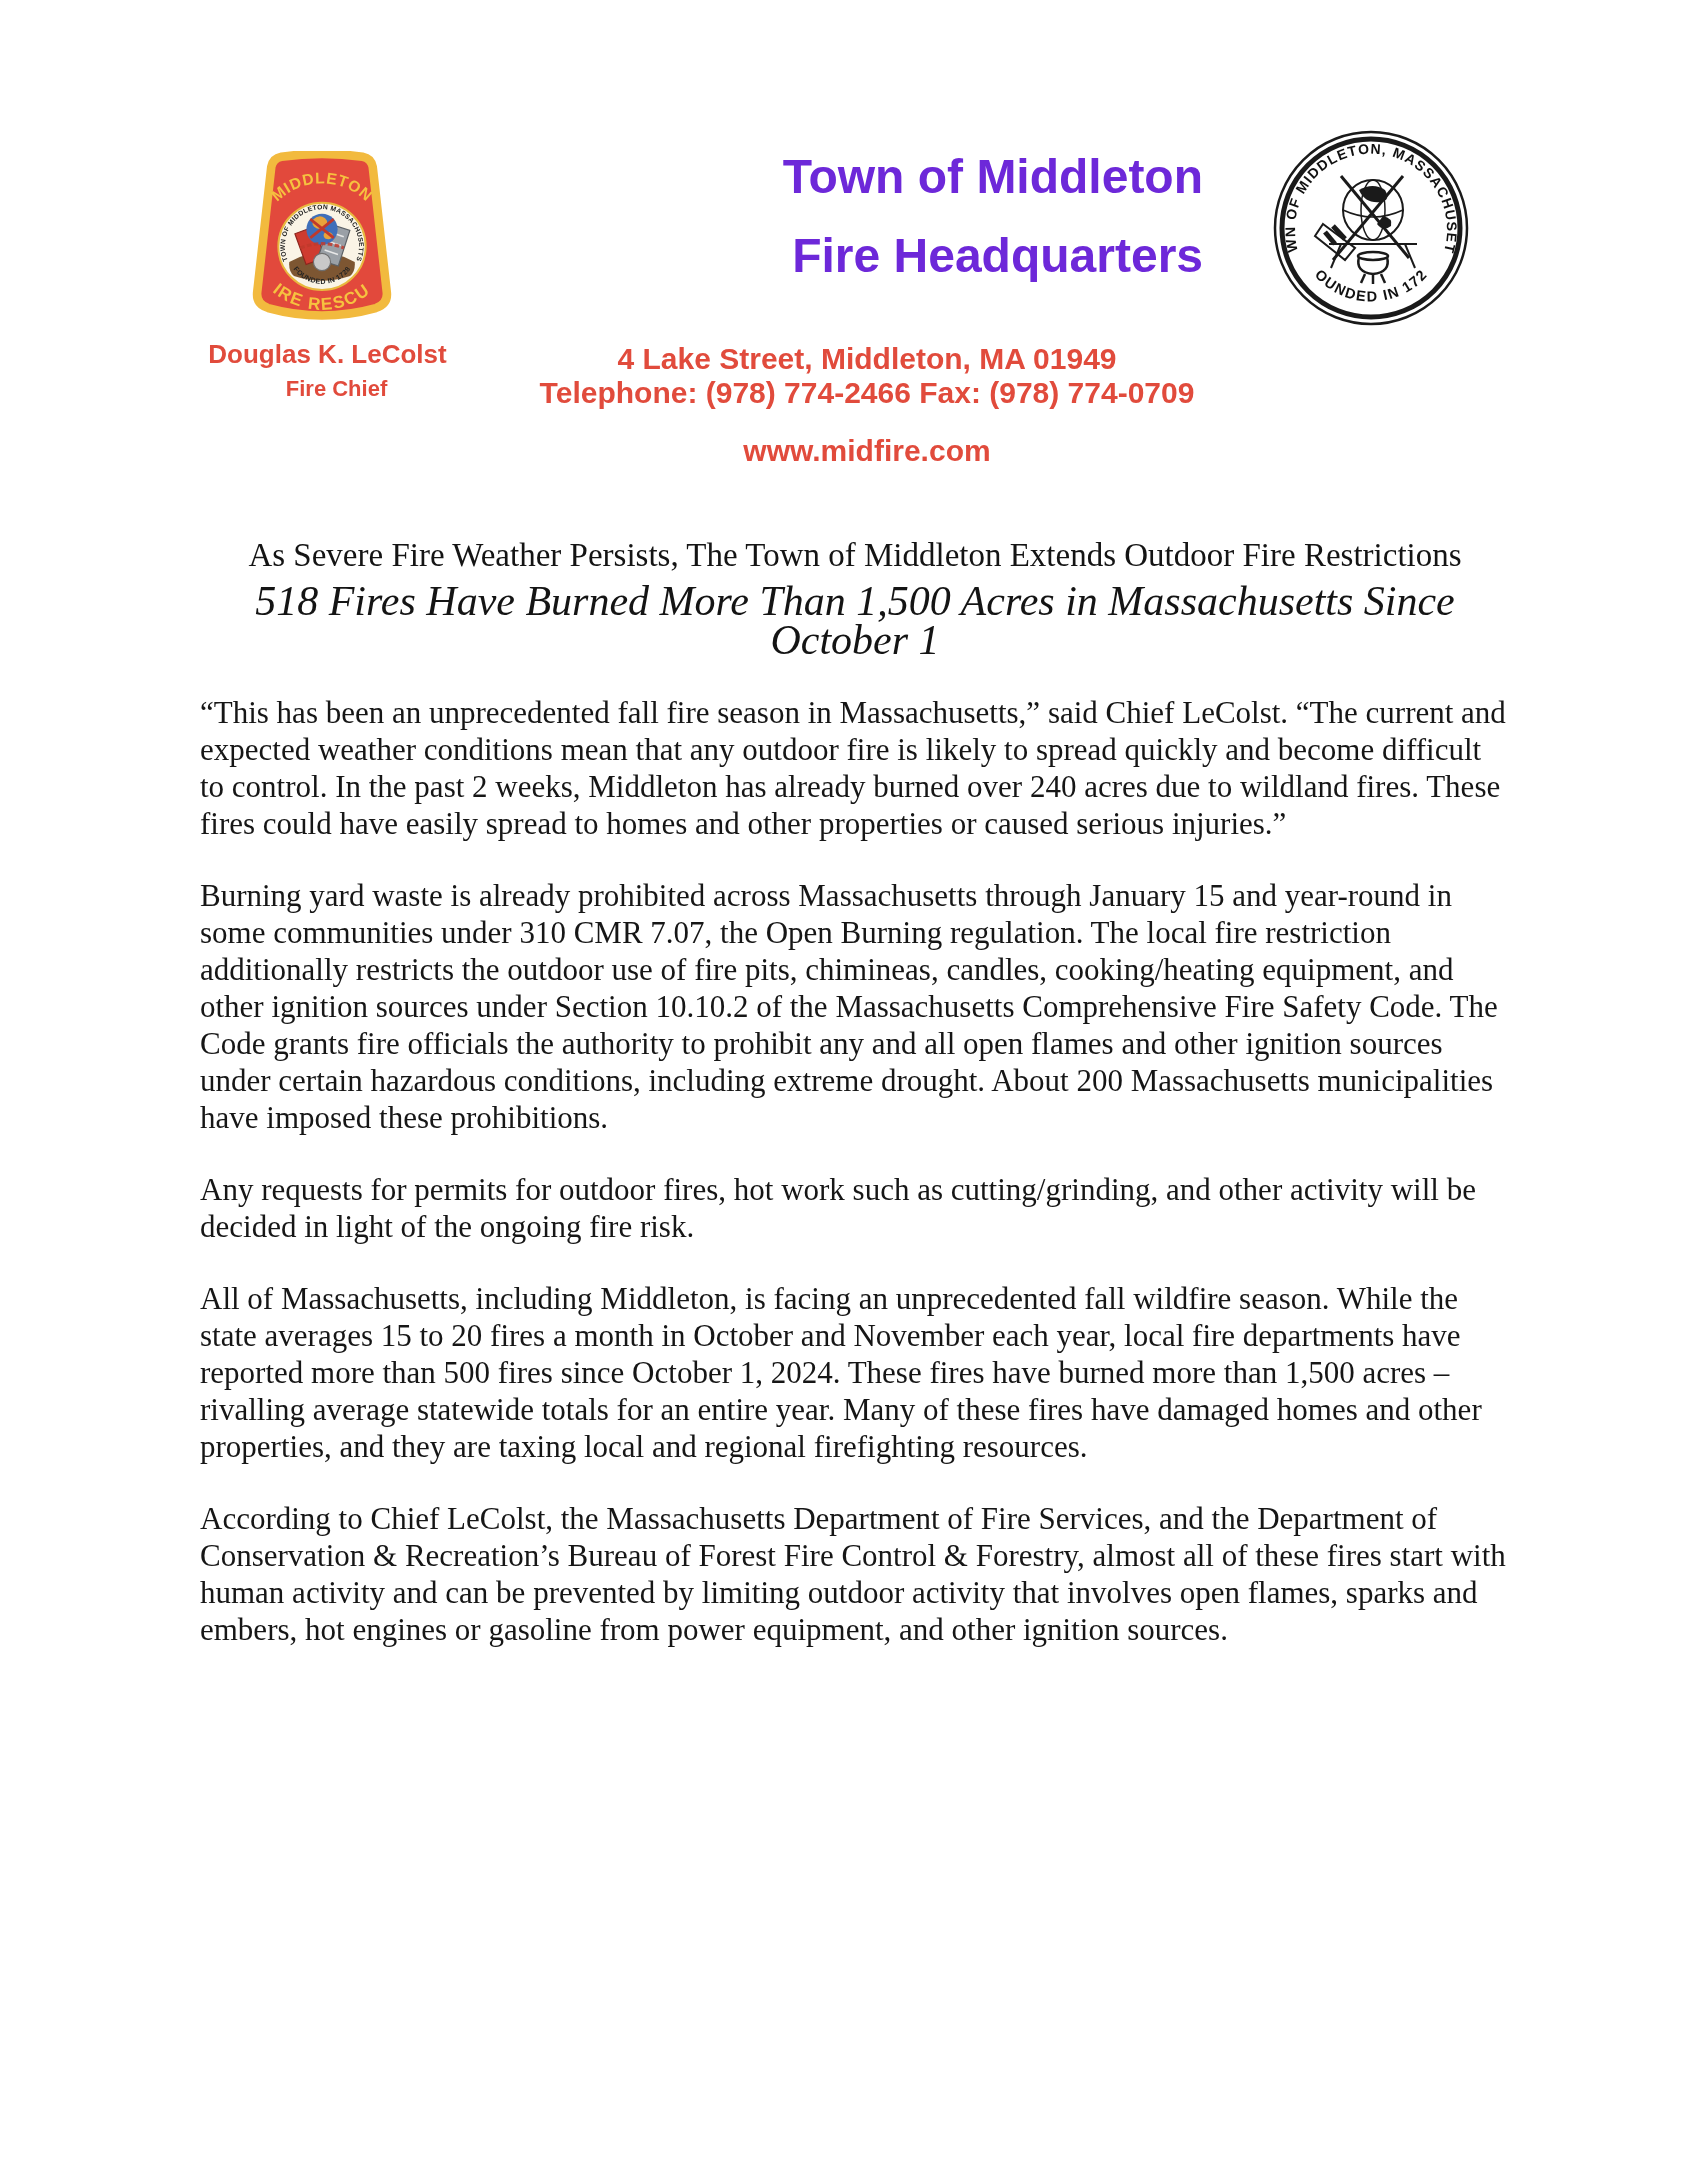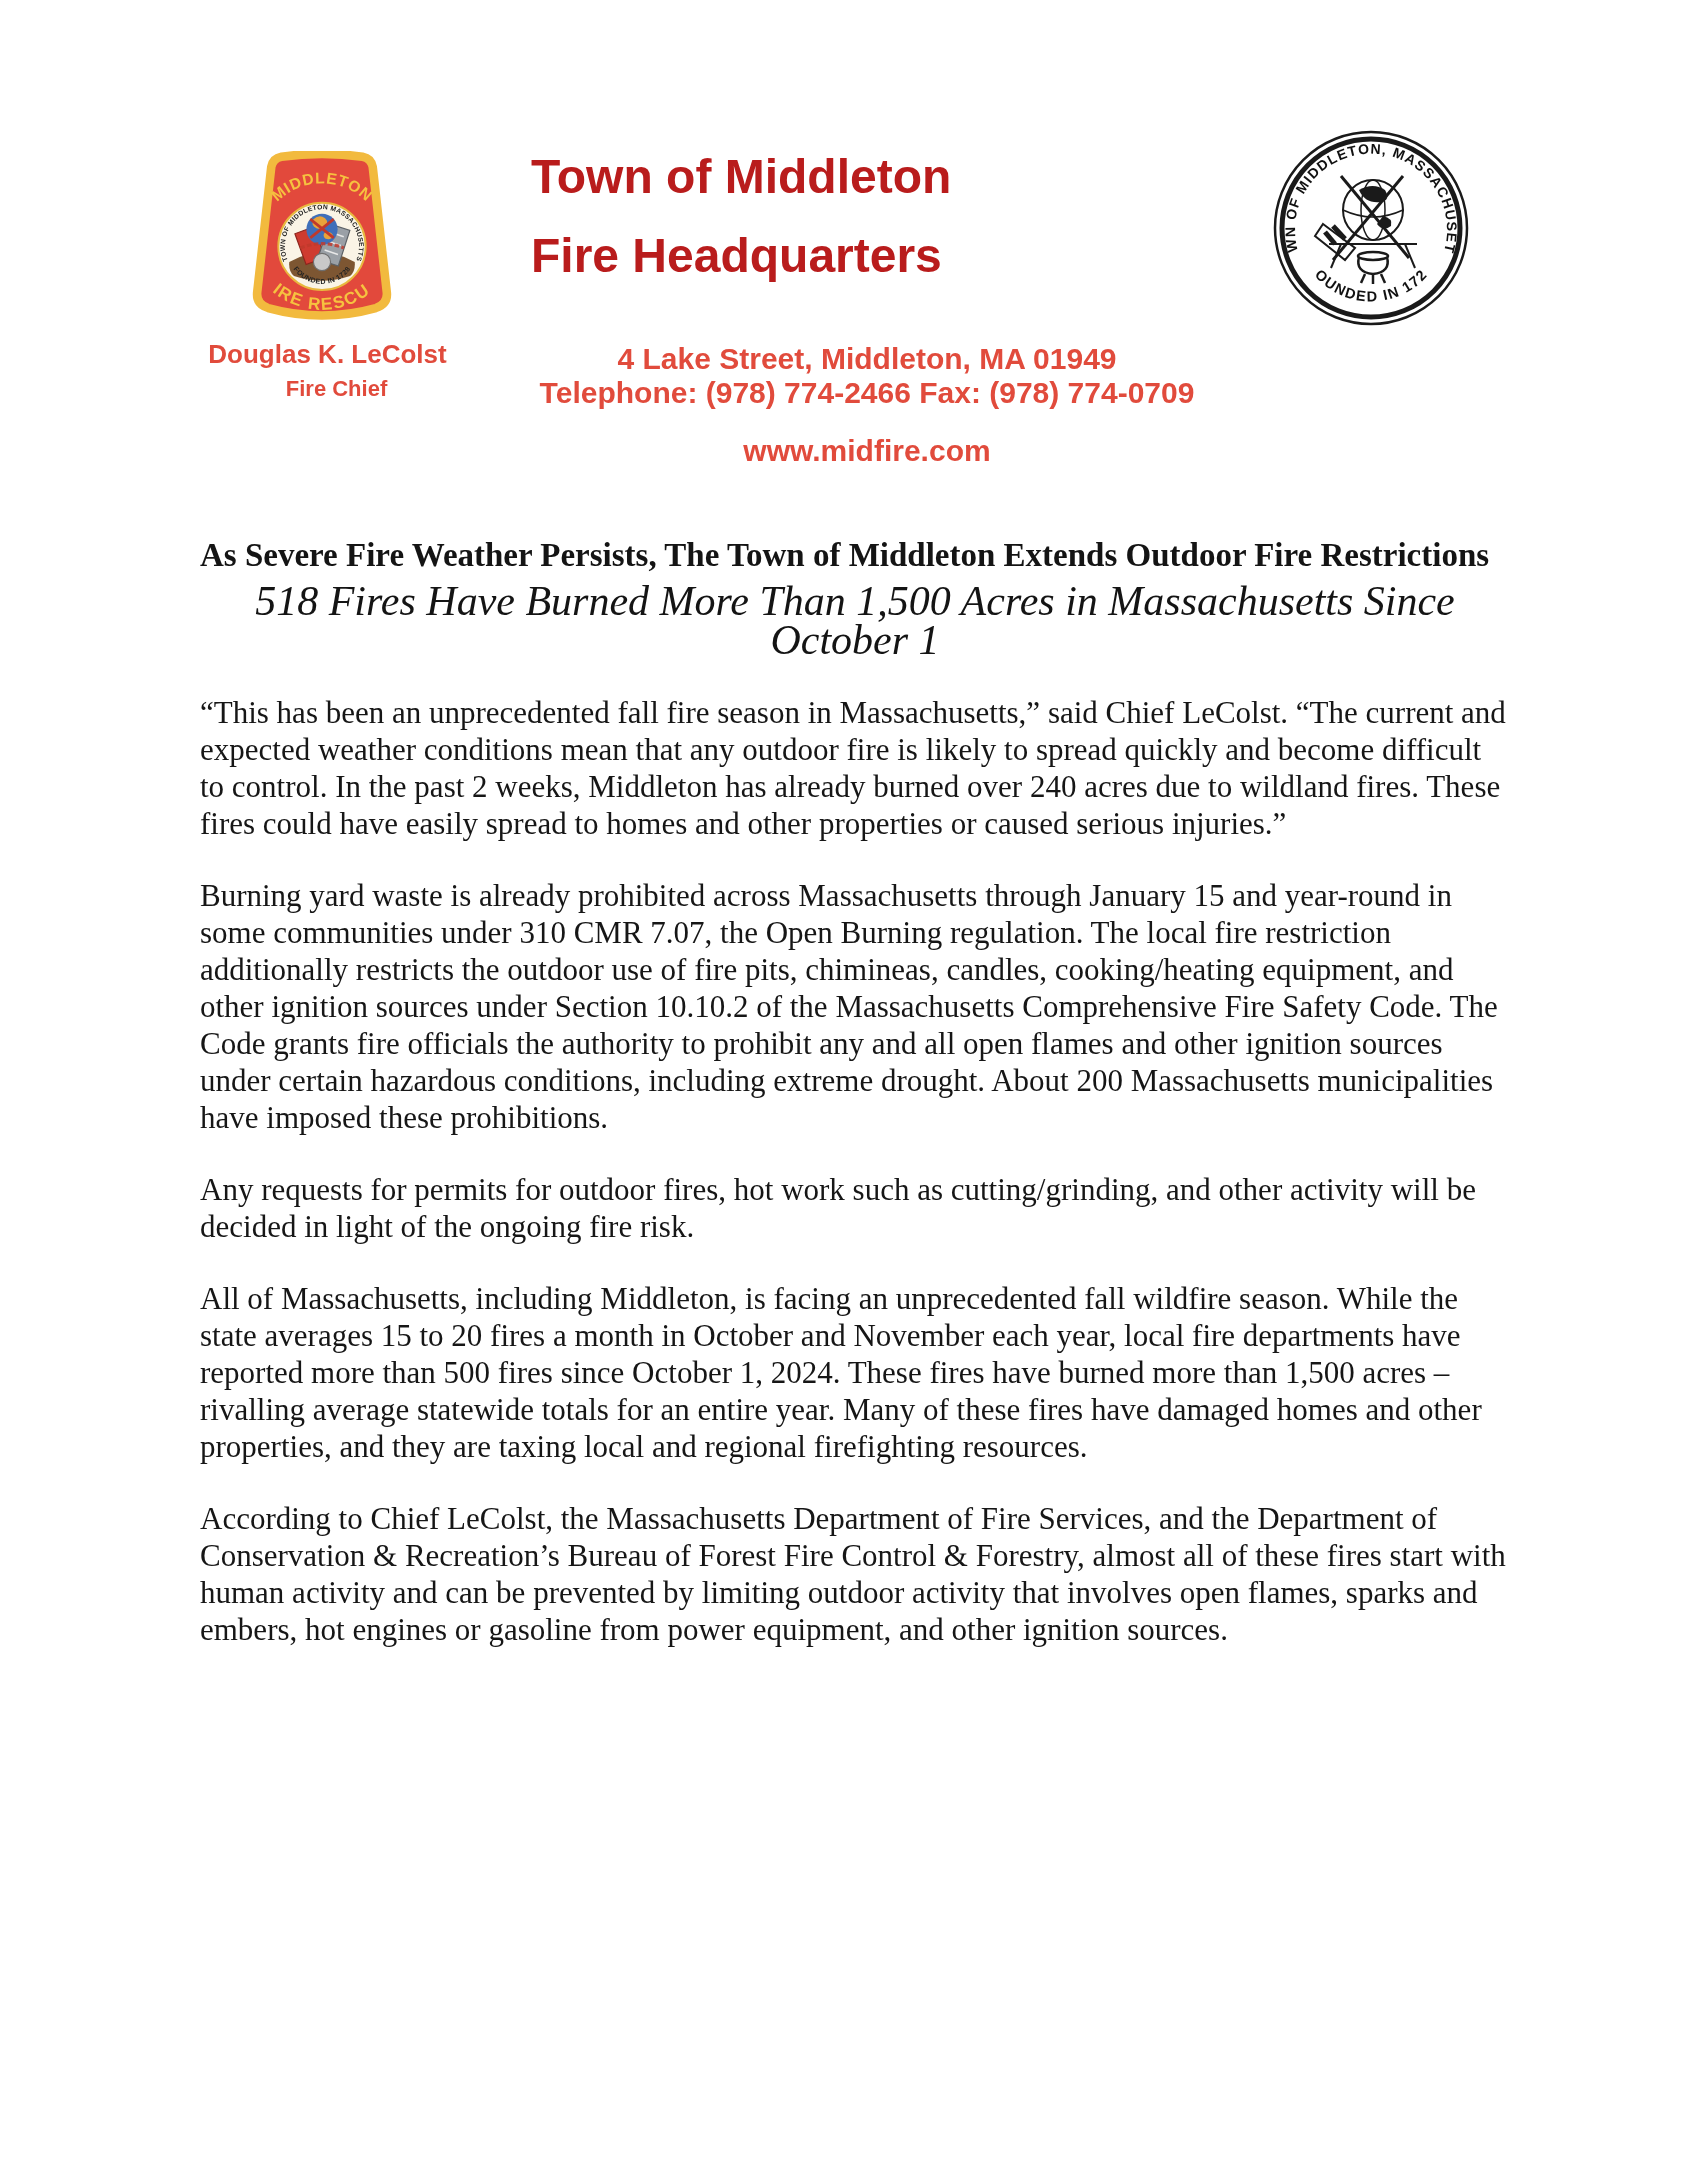--- a/index.html
+++ b/index.html
@@ -17,43 +17,43 @@
     position:absolute;left:151px;top:339px;width:353px;
     text-align:center;font-family:"Liberation Sans",sans-serif;
     font-weight:bold;font-size:26px;color:#e14b3c;letter-spacing:0;
   }
   .chief-title{
     position:absolute;left:160px;top:376px;width:353px;
     text-align:center;font-family:"Liberation Sans",sans-serif;
     font-weight:bold;font-size:22px;color:#e14b3c;
   }
   .org-line1,.org-line2{
-    position:absolute;left:531px;width:672px;text-align:left;
+    position:absolute;left:531px;width:672px;text-align:right;
     font-family:"Liberation Sans",sans-serif;font-weight:bold;
-    font-size:48px;color:#b91c1c;
+    font-size:48px;color:#6d28d9;
   }
   .org-line1{top:149px;}
   .org-line2{top:228px;}
   .hdr-small{
     position:absolute;left:489px;width:756px;text-align:center;
     font-family:"Liberation Sans",sans-serif;font-weight:bold;
     font-size:30px;color:#e14b3c;
   }
   .hdr-address{top:342px;}
   .hdr-phone{top:376px;}
   .hdr-web{top:434px;}
   .seal-wrap{position:absolute;left:1271px;top:128px;width:200px;height:200px;}
   
   .release{
     position:absolute;left:200px;top:536px;width:1310px;
   }
   .headline{
     margin:0 auto 6.7px auto;max-width:1310px;
-    font-size:33px;font-weight:bold;line-height:39px;
-    text-align:left;color:#141414;
+    font-size:33px;font-weight:normal;line-height:39px;
+    text-align:center;color:#141414;
   }
   .subheadline{
     margin:0 0 34px 0;
     font-size:42px;font-weight:normal;font-style:italic;line-height:39px;
     text-align:center;color:#141414;
   }
   .para{
     margin:0 0 35px 0;
     font-size:31px;line-height:37px;color:#161616;
     text-align:left;

